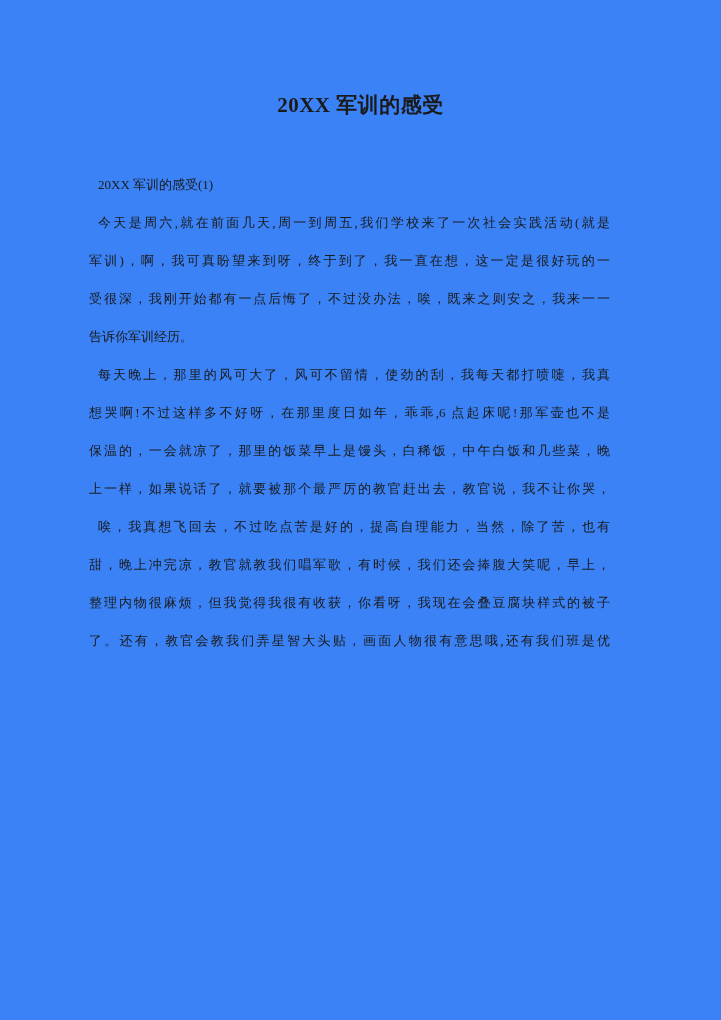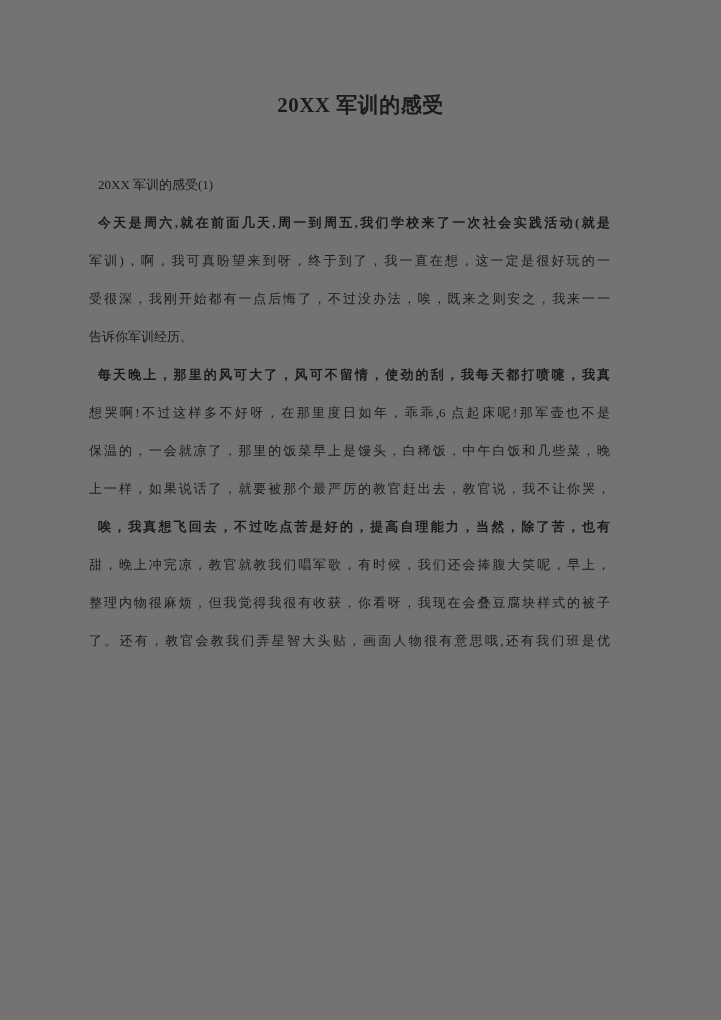--- a/index.html
+++ b/index.html
@@ -4,21 +4,21 @@
 <style>
   html, body {
     margin: 0;
     padding: 0;
     background: #ffffff;
   }
   .page {
     position: relative;
     width: 721px;
     height: 1020px;
-    background: #737373;
+    background: #3b82f6;
     color: #1a1a1a;
     font-family: "Liberation Serif", "DejaVu Serif", serif;
     overflow: hidden;
   }
   .doc-title {
     position: absolute;
     top: 91px;
     left: 0;
     width: 721px;
     margin: 0;
@@ -37,21 +37,20 @@
   }
   .line {
     height: 38px;
     line-height: 38px;
     text-align: justify;
     text-align-last: justify;
     overflow: visible;
   }
   .line.first {
     text-indent: 9px;
-    font-weight: bold;
   }
   .line.end {
     text-align: left;
     text-align-last: left;
   }
   .subtitle {
     height: 38px;
     line-height: 38px;
     text-indent: 9px;
     text-align: left;

